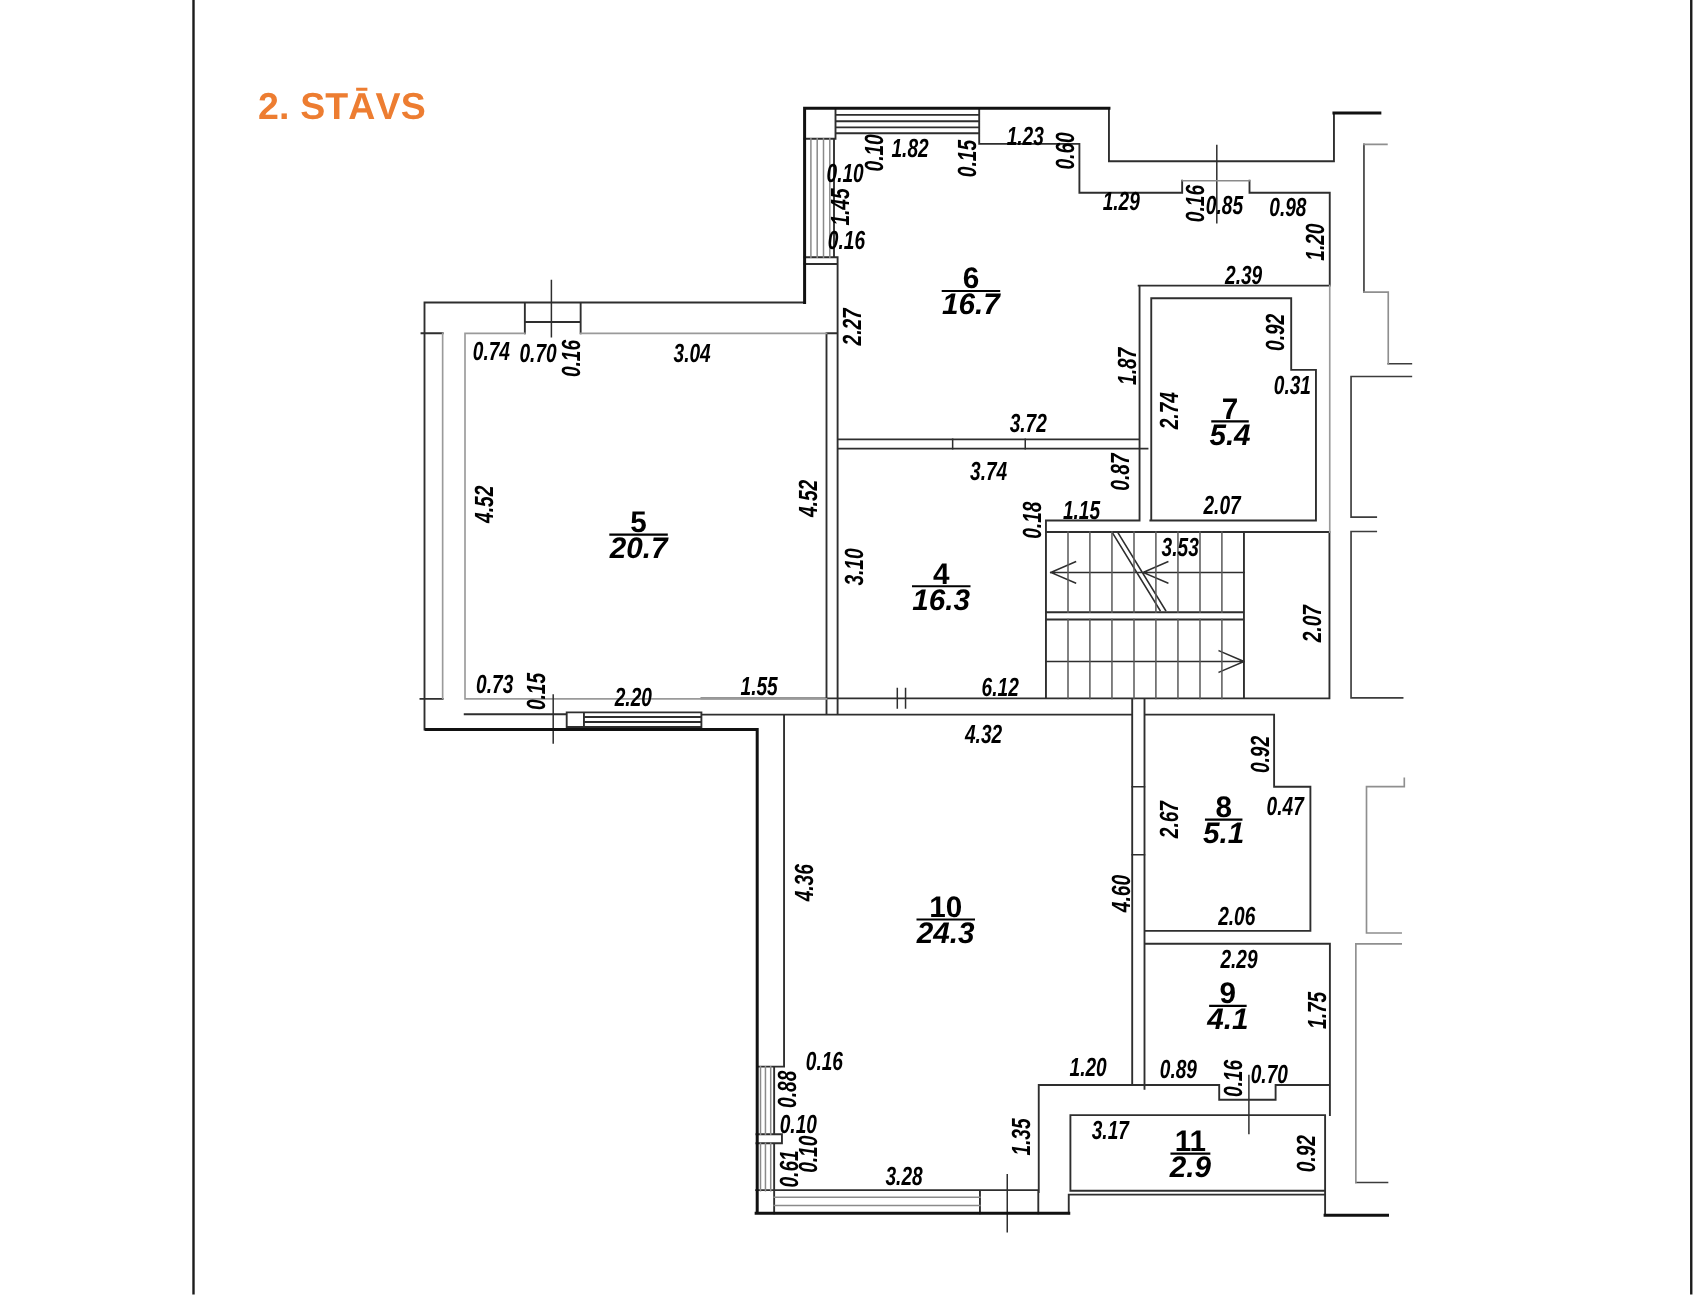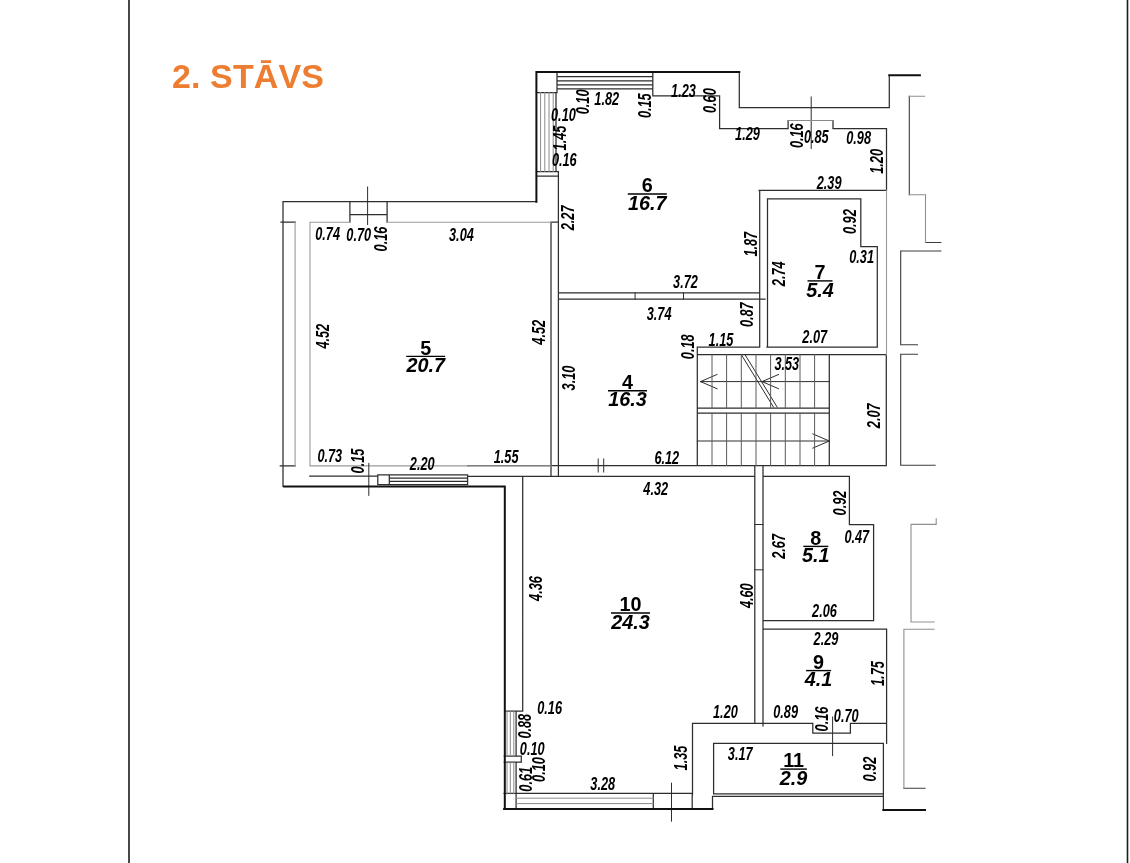--- a/index.html
+++ b/index.html
@@ -1,14 +1,14 @@
 <!DOCTYPE html>
 <html><head><meta charset="utf-8"><style>
 html,body{margin:0;padding:0;background:#fff;width:1130px;height:863px;overflow:hidden}
-.ttl{position:absolute;left:172px;top:57px;font-family:"Liberation Sans",sans-serif;font-weight:bold;font-size:34px;color:#ED7D31;letter-spacing:0.1px}
+.ttl{position:absolute;left:172px;top:57px;font-family:"Liberation Sans",sans-serif;font-weight:bold;font-size:25px;color:#ED7D31;letter-spacing:0.1px}
 </style></head><body>
 <div class="ttl">2. STĀVS</div>
 <svg width="1130" height="863" style="position:absolute;left:0;top:0">
 <path d="M129 0L129 863M1127.5 0L1127.5 863" stroke="#1c1c1c" stroke-width="1.6" fill="none" stroke-linecap="square"></path>
 <path d="M283 201.7L536.4 201.7M281 222.2L295.1 222.2M283 201.7L283 486.4M280.3 465.9L295.1 465.9M349.9 201.7L349.9 222.2M387.1 201.7L387.1 222.2M349.9 214.7L387.1 214.7M551 222.2L558.4 222.2M551 222.2L551 465.9M309.8 476.2L377.8 476.2M377.8 474.9L377.8 484.7M389.3 474.9L389.3 484.7M377.8 474.9L467.6 474.9M389.3 478.0L467.6 478.0M389.3 481.3L467.6 481.3M377.8 484.7L467.6 484.7M467.6 474.9L467.6 484.7M467.6 465.6L886.3 465.6M551.0 465.6L551.0 476.4M558.4 465.6L558.4 476.4M467.6 476.4L754.8 476.4M763.0 476.4L849.4 476.4M558.4 171.5L558.4 465.6M536.4 171.5L558.4 171.5M536.4 176.0L558.4 176.0M556.0 92.5L556.0 171.5M557.0 72.1L557.0 92.5M536.4 92.5L557.0 92.5M557.0 76.6L652.8 76.6M557.0 80.8L652.8 80.8M557.0 84.9L652.8 84.9M557.0 88.8L652.8 88.8M652.8 72.1L652.8 95.9M652.8 95.9L719.6 95.9M719.6 95.9L719.6 128.5M719.6 128.5L788.1 128.5M788.1 120.5L788.1 128.5M833.0 120.5L833.0 128.5M833.0 128.5L886.5 128.5M739.3 72.1L739.3 107.5M739.3 107.5L889.3 107.5M889.3 75.3L889.3 107.5M886.5 128.5L886.5 190.4M759.1 190.4L886.5 190.4M759.7 190.4L759.7 347.0M767.5 198.8L767.5 347.0M767.5 198.8L860.8 198.8M860.8 198.8L860.8 246.6M860.8 246.6L877.3 246.6M877.3 246.6L877.3 347.0M766.9 347.0L877.3 347.0M558.4 292.9L759.7 292.9M558.4 299.1L765.0 299.1M697.3 347.0L759.7 347.0M697.3 347.0L697.3 465.6M697.3 354.7L886.3 354.7M886.3 354.7L886.3 465.6M829.3 354.7L829.3 465.6M697.3 408.2L829.3 408.2M697.3 413.0L829.3 413.0M763.0 465.6L763.0 725.8M754.8 465.6L754.8 722.9M849.4 476.4L849.4 524.5M849.4 524.5L873.6 524.5M873.6 524.5L873.6 620.6M763.0 620.6L873.6 620.6M763.0 629.2L886.6 629.2M886.6 629.2L886.6 743.4M692.5 723.3L812.8 723.3M850.4 723.3L886.6 723.3M692.5 723.3L692.5 794.7M812.8 723.3L812.8 733.2M812.8 733.2L850.4 733.2M850.4 723.3L850.4 733.2M713.6 743.4L883.4 743.4M713.6 743.4L713.6 793.8M713.6 793.8L883.4 793.8M713.6 796.4L883.4 796.4M883.4 743.4L883.4 810.1M522.7 476.4L522.7 711.1M504.8 711.1L522.7 711.1M516.1 711.1L516.1 756.2M504.3 756.2L521.3 756.2M504.3 762.2L521.3 762.2M521.3 756.2L521.3 762.2M516.1 762.2L516.1 793.8M504.1 793.4L653.3 793.4M516.1 793.4L516.1 808.9M653.3 793.4L653.3 808.9M692.2 793.4L692.2 808.9M653.3 793.4L692.2 793.4M712.5 796.4L712.5 808.9" stroke="#2e2e2e" stroke-width="1.25" fill="none" stroke-linecap="square"></path>
 <path d="M295.1 222.2L295.1 465.5M310 222.2L349.9 222.2M387.1 222.2L551 222.2M310 222.2L310 465.9M310 465.9L551 465.9M886.5 190.4L886.5 354.7" stroke="#9a9a9a" stroke-width="1.1" fill="none" stroke-linecap="square"></path>
 <path d="M367.6 187L367.6 224.5M368.8 463.4L368.8 495.4M598.2 459L598.2 472M603.7 459L603.7 472M811.2 97L811.2 148.5M635.1 292.9L635.1 299.1M683.5 292.9L683.5 299.1M700.5 381.6L829.3 381.6M700.5 381.6L717 374.5M700.5 381.6L717 388.7M762 381.6L778.5 374.5M762 381.6L778.5 388.7M697.3 441.0L828 441.0M829.3 441.0L812.8 433.9M829.3 441.0L812.8 448.1M741.7 355.3L773.4 407.0M745.4 355.3L777.1 407.0M754.8 524.5L763.0 524.5M754.8 569.8L763.0 569.8M832.6 717.0L832.6 755.6M671.5 783.2L671.5 821.2" stroke="#2e2e2e" stroke-width="1.0" fill="none" stroke-linecap="square"></path>
 <path d="M284.1 486.4L504.8 486.4M536.4 72.1L536.4 201.7M536.4 72.1L739.3 72.1M889.3 75.3L919.9 75.3M883.4 810.1L925.0 810.1M504.8 486.4L504.8 808.9M504.1 808.9L712.5 808.9" stroke="#111111" stroke-width="2.0" fill="none" stroke-linecap="square"></path>
 <path d="M540.6 92.5L540.6 171.5M544.8 92.5L544.8 171.5M549.0 92.5L549.0 171.5M553.2 92.5L553.2 171.5M788.1 120.5L833.0 120.5M507.0 711.1L507.0 756.2M510.3 711.1L510.3 756.2M513.8 711.1L513.8 756.2M507.0 762.2L507.0 793.8M510.3 762.2L510.3 793.8M513.8 762.2L513.8 793.8M516.1 798.2L653.3 798.2M516.1 803.6L653.3 803.6" stroke="#8a8a8a" stroke-width="1.0" fill="none" stroke-linecap="square"></path>
 <path d="M712.0 354.7L712.0 408.2M712.0 413.0L712.0 465.6M726.6 354.7L726.6 408.2M726.6 413.0L726.6 465.6M741.3 354.7L741.3 408.2M741.3 413.0L741.3 465.6M756.0 354.7L756.0 408.2M756.0 413.0L756.0 465.6M770.6 354.7L770.6 408.2M770.6 413.0L770.6 465.6M785.3 354.7L785.3 408.2M785.3 413.0L785.3 465.6M800.0 354.7L800.0 408.2M800.0 413.0L800.0 465.6M814.6 354.7L814.6 408.2M814.6 413.0L814.6 465.6" stroke="#5a5a5a" stroke-width="1.0" fill="none" stroke-linecap="square"></path>

